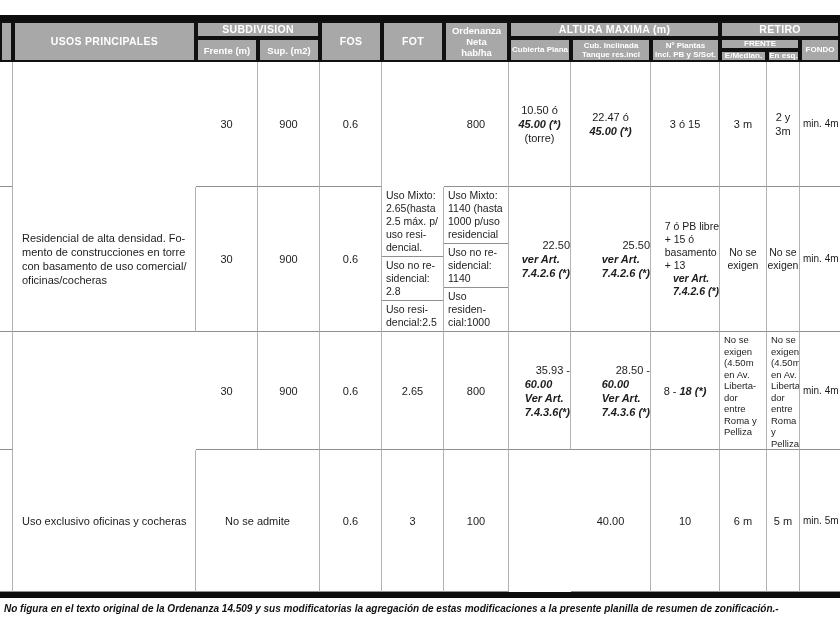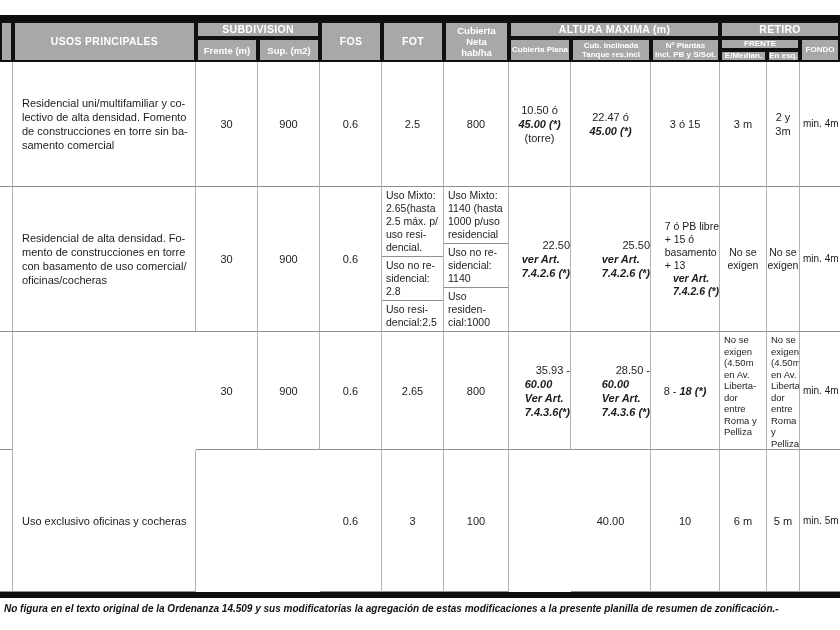--- a/index.html
+++ b/index.html
@@ -63,44 +63,39 @@
 
 <div class="tbl">
 
   <div class="hc" style="grid-area:1/1/4/2"></div>
   <div class="hc h-main" style="grid-area:1/2/4/3">USOS PRINCIPALES</div>
   <div class="hc h-main" style="grid-area:1/3/2/5">SUBDIVISION</div>
   <div class="hc h-sub" style="grid-area:2/3/4/4">Frente (m)</div>
   <div class="hc h-sub" style="grid-area:2/4/4/5">Sup. (m2)</div>
   <div class="hc h-main" style="grid-area:1/5/4/6">FOS</div>
   <div class="hc h-main" style="grid-area:1/6/4/7">FOT</div>
-  <div class="hc h-dens" style="grid-area:1/7/4/8">Cubierta
+  <div class="hc h-dens" style="grid-area:1/7/4/8">Ordenanza
 Neta
 hab/ha</div>
   <div class="hc h-main" style="grid-area:1/8/2/11">ALTURA MAXIMA (m)</div>
   <div class="hc h-small" style="grid-area:2/8/4/9">Cubierta Plana</div>
   <div class="hc h-small" style="grid-area:2/9/4/10">Cub. Inclinada
 Tanque res.incl</div>
   <div class="hc h-small" style="grid-area:2/10/4/11">Nº Plantas
 Incl. PB y S/Sot.</div>
   <div class="hc h-main" style="grid-area:1/11/2/14">RETIRO</div>
   <div class="hc h-small" style="grid-area:2/11/3/13">FRENTE</div>
   <div class="hc h-small" style="grid-area:3/11/4/12">E/Median.</div>
   <div class="hc h-small" style="grid-area:3/12/4/13">En esq.</div>
   <div class="hc h-small" style="grid-area:2/13/4/14">FONDO</div>
 
   <div class="bc" style="grid-area:4/1/5/2"></div>
-  <div class="bc usos-cell" style="grid-area:4/2/5/3">Residencial uni/multifamiliar y co-
-lectivo de alta densidad. Fomento
-de construcciones en torre sin ba-
-samento comercial</div>
   <div class="bc" style="grid-area:4/3/5/4">30</div>
   <div class="bc" style="grid-area:4/4/5/5">900</div>
   <div class="bc" style="grid-area:4/5/5/6">0.6</div>
-  <div class="bc" style="grid-area:4/6/5/7">2.5</div>
   <div class="bc" style="grid-area:4/7/5/8">800</div>
   <div class="bc" style="grid-area:4/8/5/9">
     <span class="blk">10.50 ó</span>
     <span class="blk bi">45.00 (*)</span>
     <span class="blk">(torre)</span>
   </div>
   <div class="bc" style="grid-area:4/9/5/10">
     <span class="blk">22.47 ó</span>
     <span class="blk bi">45.00 (*)</span>
   </div>
@@ -202,20 +197,21 @@
 en Av.
 Liberta-
 dor
 entre
 Roma y
 Pelliza</div>
   <div class="bc noright fondo-cell" style="grid-area:6/13/7/14">min. 4m</div>
 
   <div class="bc" style="grid-area:7/1/8/2"></div>
   <div class="bc usos-cell" style="grid-area:7/2/8/3">Uso exclusivo oficinas y cocheras</div>
+  <div class="bc" style="grid-area:7/3/8/5">No se admite</div>
   <div class="bc" style="grid-area:7/5/8/6">0.6</div>
   <div class="bc" style="grid-area:7/6/8/7">3</div>
   <div class="bc" style="grid-area:7/7/8/8">100</div>
   <div class="bc" style="grid-area:7/9/8/10">40.00</div>
   <div class="bc" style="grid-area:7/10/8/11">10</div>
   <div class="bc" style="grid-area:7/11/8/12">6 m</div>
   <div class="bc" style="grid-area:7/12/8/13">5 m</div>
   <div class="bc noright fondo-cell" style="grid-area:7/13/8/14">min. 5m</div>
 
 </div>

